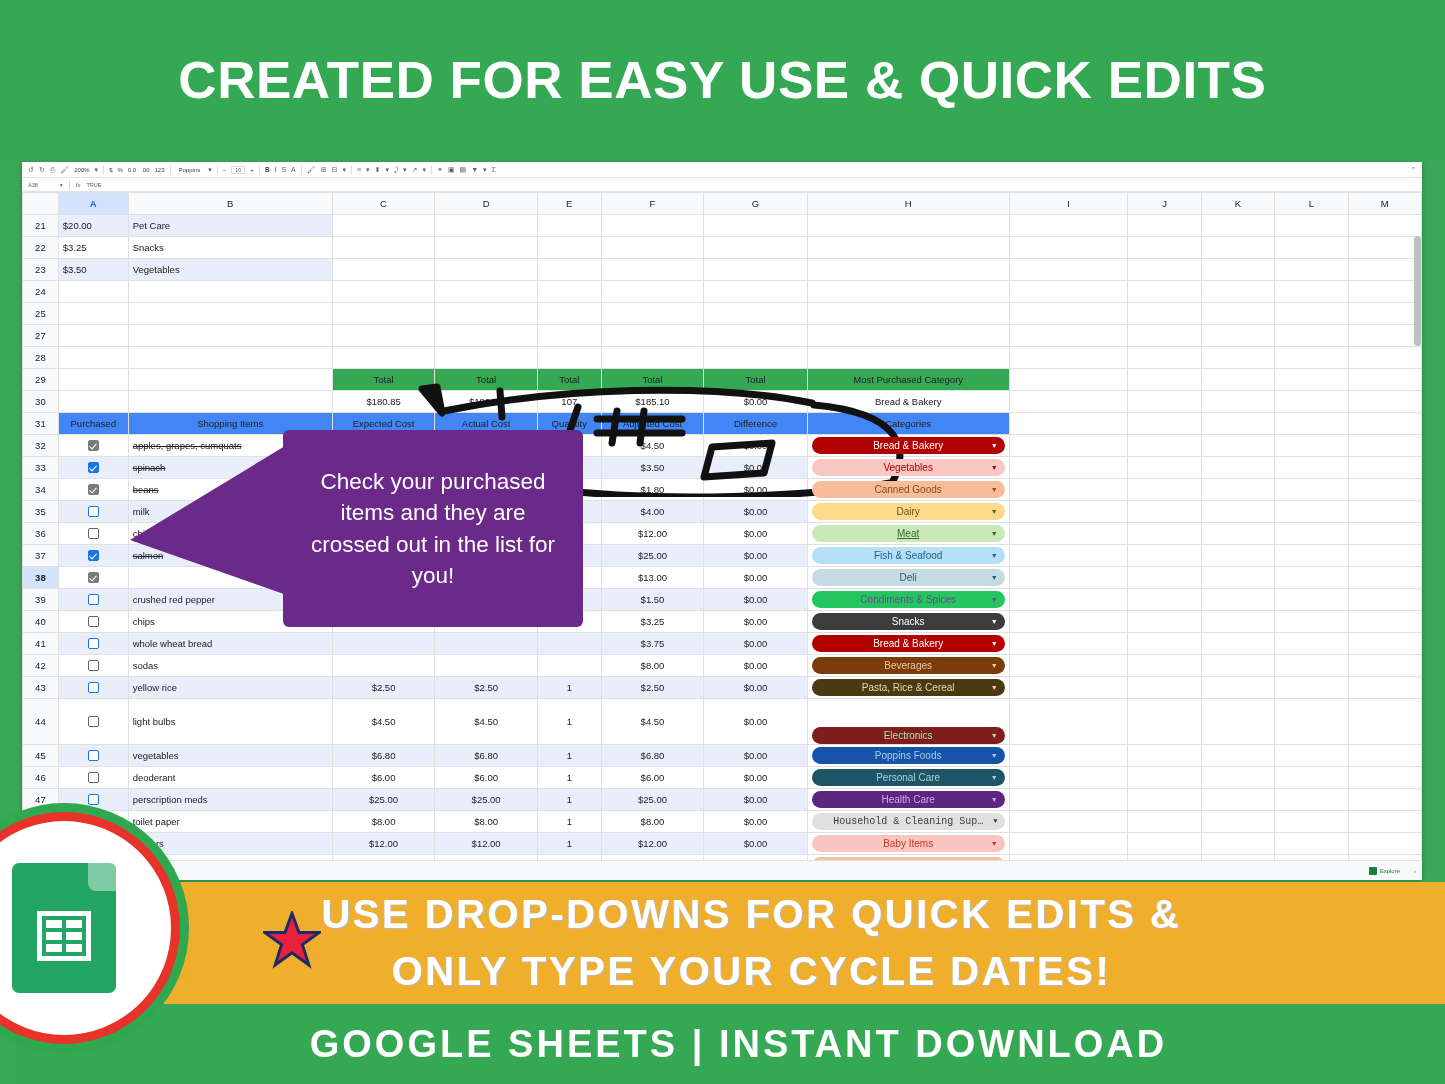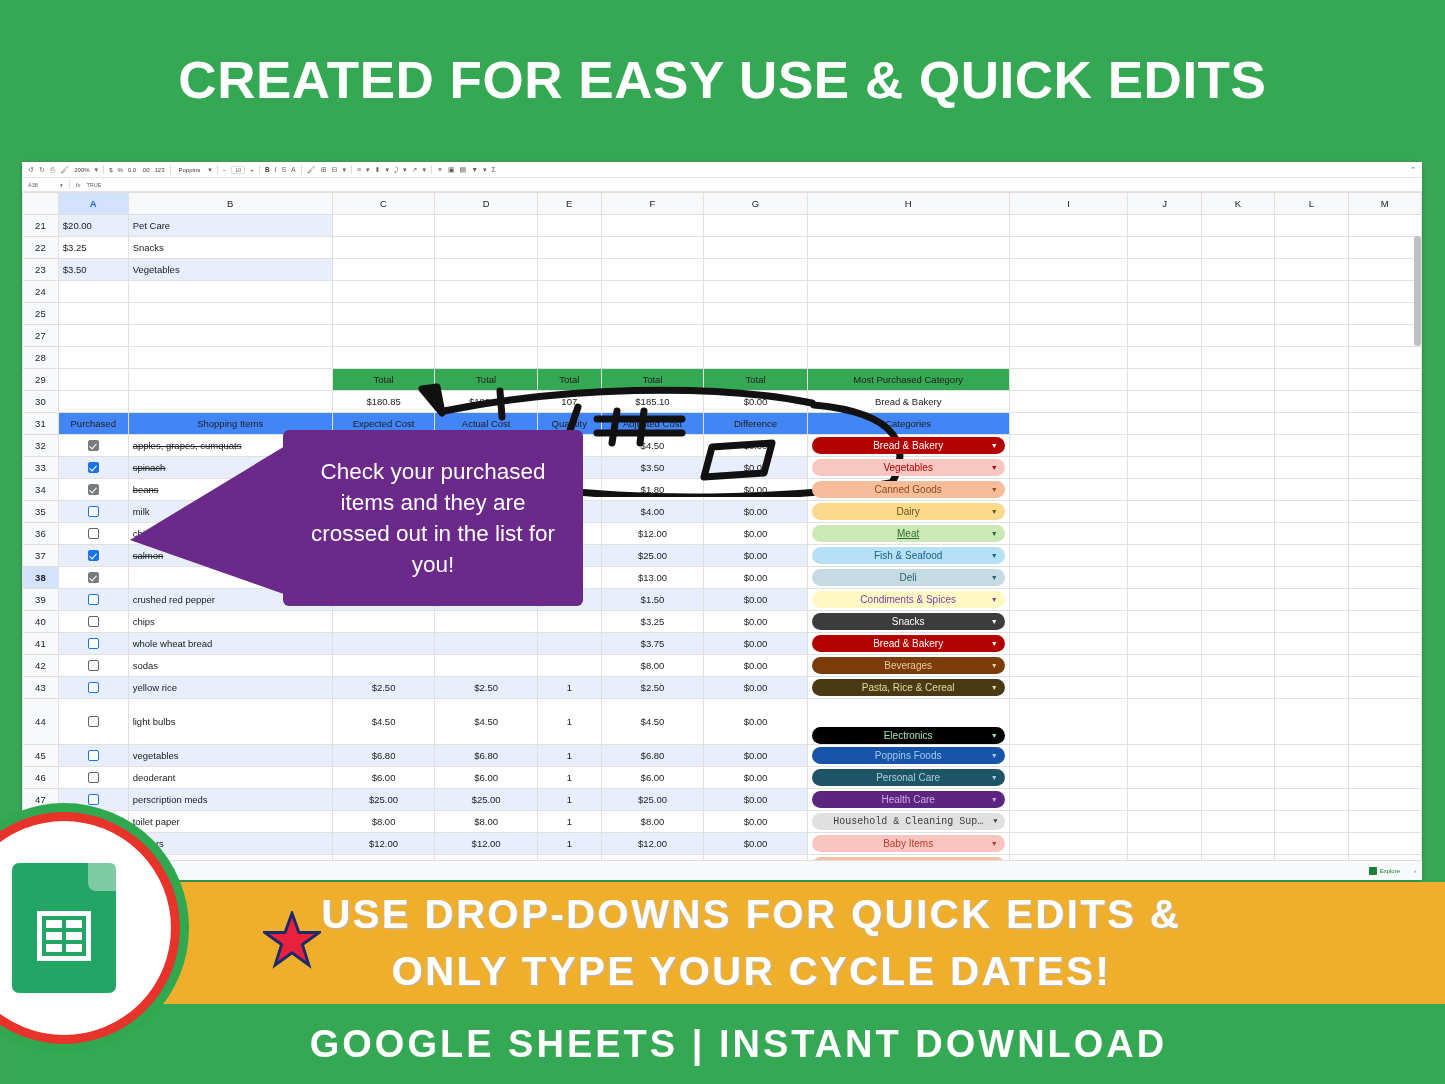--- a/index.html
+++ b/index.html
@@ -120,21 +120,21 @@
   .explore{
     margin-left:auto; display:flex; align-items:center; gap:3px; font-size:6px; color:#188038;
   }
   .explore .sq{ width:8px;height:8px;background:#188038;border-radius:1px;}
 
   
   .doodle{ position:absolute; left:360px; top:185px; pointer-events:none;}
 
   
   .callout{
-    position:absolute; left:283px; top:430px; width:300px; height:176px;
+    position:absolute; left:283px; top:430px; width:300px; height:197px;
     background:#6b2a8a; border-radius:6px; z-index:20;
     display:flex; align-items:center; justify-content:center;
   }
   .callout-txt{
     color:#fff; font-size:22.5px; line-height:1.38; text-align:center; padding:0 18px;
     font-family:"Liberation Sans", sans-serif;
   }
   .tail{ position:absolute; z-index:19; }
 
   
@@ -598,21 +598,21 @@
           <tr>
             <td class="rowhdr">39</td>
             <td class="cbcell band"><span class="cb empty-blue"></span></td>
             <td class="cB band">crushed red pepper</td>
             <td class="num band"></td>
             <td class="num band"></td>
             <td class="num band"></td>
             <td class="num band">$1.50</td>
             <td class="num band">$0.00</td>
             <td class="chipcell">
-              <div class="chip" style="background: #fef9c3; color: rgb(122, 63, 160);">
+              <div class="chip" style="background: #22c55e; color: rgb(122, 63, 160);">
                 <span class="lbl">Condiments &amp; Spices</span>
                 <span class="carD">▼</span>
               </div>
             </td>
             <td></td>
             <td></td>
             <td></td>
             <td></td>
             <td></td>
           </tr>
@@ -703,21 +703,21 @@
           <tr>
             <td class="rowhdr">44</td>
             <td class="cbcell white"><span class="cb empty-gray"></span></td>
             <td class="cB white">light bulbs</td>
             <td class="num white">$4.50</td>
             <td class="num white">$4.50</td>
             <td class="num white">1</td>
             <td class="num white">$4.50</td>
             <td class="num white">$0.00</td>
             <td class="chipcell">
-              <div class="chip" style="background: #000000; color: rgb(168, 224, 184); margin-top: 28px;">
+              <div class="chip" style="background: #7f1d1d; color: rgb(168, 224, 184); margin-top: 28px;">
                 <span class="lbl">Electronics</span>
                 <span class="carD">▼</span>
               </div>
             </td>
             <td></td>
             <td></td>
             <td></td>
             <td></td>
             <td></td>
           </tr>

